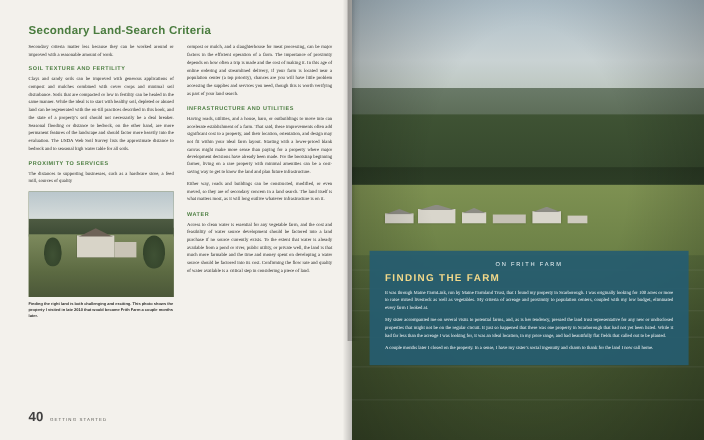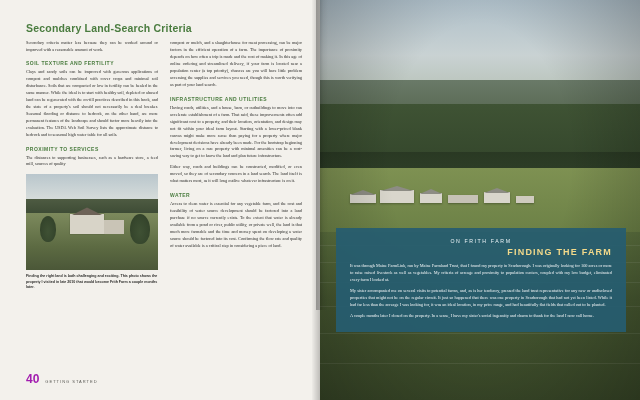--- a/index.html
+++ b/index.html
@@ -134,21 +134,21 @@
     left: 26px;
     bottom: 14px;
     display: flex;
     align-items: baseline;
     gap: 6px;
   }
   .folio-num {
     font-family: "Liberation Sans", sans-serif;
     font-weight: bold;
     font-size: 12px;
-    color: #a21caf;
+    color: #404040;
     margin-top: 39px;
   }
   .folio-text {
     font-family: "Liberation Sans", sans-serif;
     font-size: 4px;
     letter-spacing: 1px;
     color: #5a5a55;
     text-transform: uppercase;
   }
 
@@ -240,21 +240,21 @@
     text-align: center;
     color: #eaf3f6;
     margin-bottom: 3px;
     text-transform: uppercase;
   }
   .sb-title {
     font-family: "Liberation Sans", sans-serif;
     font-size: 9px;
     font-weight: bold;
     letter-spacing: 1.2px;
-    text-align: right;
+    text-align: left;
     color: #f2d98a;
     margin-bottom: 6px;
     text-transform: uppercase;
   }
   .sb-body p {
     font-size: 4.3px;
     line-height: 1.62;
     text-align: justify;
     margin: 0 0 4px 0;
     color: #f4f7f8;

